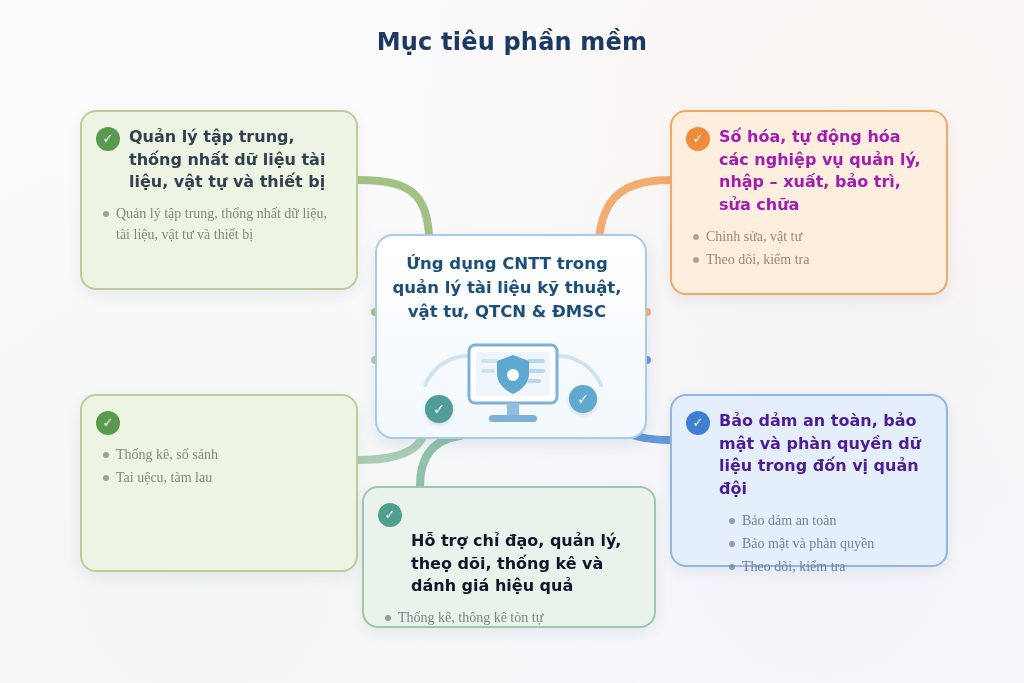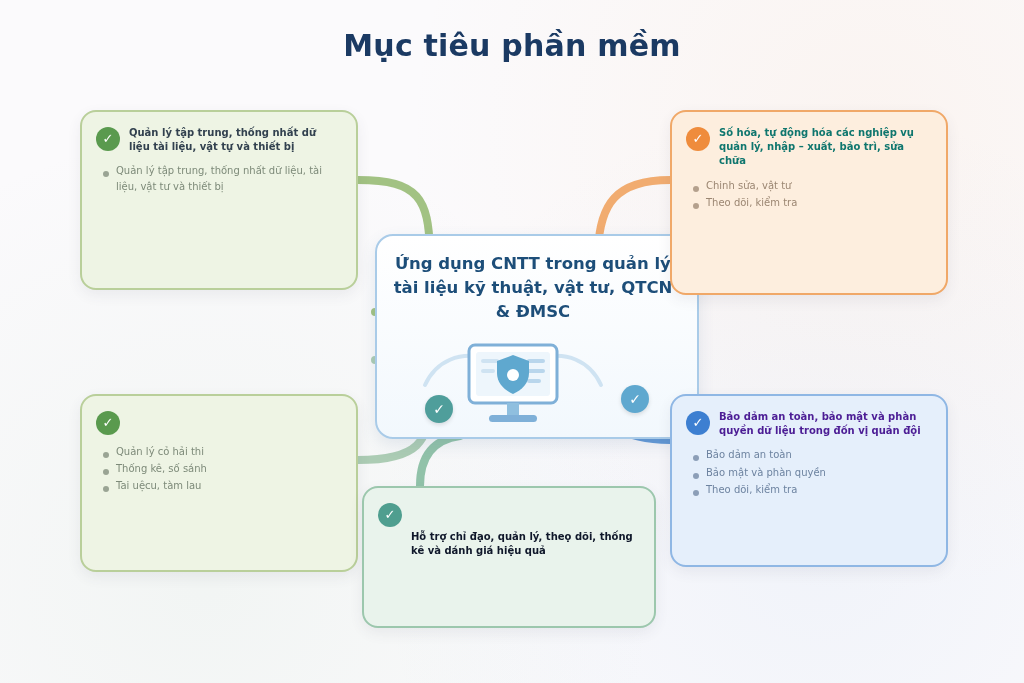--- a/index.html
+++ b/index.html
@@ -22,38 +22,38 @@
       radial-gradient(circle at 85% 20%, rgba(245,190,140,0.10), rgba(255,255,255,0) 45%),
       radial-gradient(circle at 80% 80%, rgba(150,185,230,0.10), rgba(255,255,255,0) 45%),
       #fbfafc;
   }
   .title {
     position: absolute;
     top: 28px;
     left: 0;
     width: 100%;
     text-align: center;
-    font-size: 30px;
+    font-size: 24px;
     font-weight: bold;
     color: #1b3a63;
     letter-spacing: 0.2px;
   }
   svg.links {
     position: absolute;
     left: 0; top: 0;
     width: 1024px; height: 683px;
     pointer-events: none;
   }
 
   
   .center {
     position: absolute;
     left: 375px;
     top: 234px;
-    width: 324px;
+    width: 272px;
     height: 205px;
     border-radius: 18px;
     background: linear-gradient(180deg, #ffffff 0%, #f2f8fd 100%);
     border: 2px solid #a9cbe8;
     box-shadow: 0 6px 16px rgba(70,110,150,0.12);
     box-sizing: border-box;
     padding: 16px 18px 0 10px;
   }
   .center-title {
     font-size: 16.5px;
@@ -98,34 +98,35 @@
     flex: 0 0 auto;
     width: 24px; height: 24px;
     border-radius: 50%;
     color: #fff;
     font-size: 13px;
     line-height: 24px;
     text-align: center;
     margin-top: 1px;
   }
   .head-text {
-    font-size: 10px;
+    font-size: 16px;
     font-weight: bold;
     line-height: 1.42;
   }
   ul.bullets {
     margin: 9px 0 0 0;
     padding: 0 0 0 20px;
     list-style: none;
   }
   ul.bullets li {
     position: relative;
-    font-size: 10px;
+    font-size: 14px;
     line-height: 1.52;
     margin-bottom: 2px;
+    font-family: Liberation Serif, serif;
   }
   ul.bullets li:before {
     content: "";
     position: absolute;
     left: -13px;
     top: 8px;
     width: 6px; height: 6px;
     border-radius: 50%;
     background: currentColor;
     opacity: 0.75;
@@ -138,32 +139,32 @@
   }
   .green .head-text { color: #32414f; }
   .green .tick { background: #5a9a4e; }
   .green ul.bullets li { color: #7d8a79; }
 
   
   .orange {
     background: #fdeede;
     border: 2px solid #f0a868;
   }
-  .orange .head-text { color: #0f766e; }
+  .orange .head-text { color: #a21caf; }
   .orange .tick { background: #ef8c3c; }
   .orange ul.bullets li { color: #9b8672; }
 
   
   .blue {
     background: #e5effb;
     border: 2px solid #8fb7e4;
   }
   .blue .head-text { color: #4c1d95; }
   .blue .tick { background: #3d7fd1; }
-  .blue ul.bullets li { color: #6d83a0; }
+  .blue ul.bullets li { color: #6d83a0; margin-left: 36px; }
 
   
   .teal {
     background: #e9f3ec;
     border: 2px solid #9cc7ad;
   }
   .teal .head-text { color: #0f172a; margin-top: 28px; }
   .teal .tick { background: #4f9e8f; }
   .teal ul.bullets li { color: #74897f; }
 
@@ -236,32 +237,32 @@
       <li>Chinh sửa, vật tư</li>
       <li>Theo dõi, kiểm tra</li>
     </ul>
   </div>
 
   <div class="card green" id="card-mid-left">
     <div class="head">
       <div class="tick">✓</div>
     </div>
     <ul class="bullets">
-      <li>Quản lý cỏ hải thi</li>
       <li>Thống kê, số sánh</li>
       <li>Tai uệcu, tàm lau</li>
     </ul>
   </div>
 
   <div class="card teal" id="card-bottom-mid">
     <div class="head">
       <div class="tick">✓</div>
       <div class="head-text">Hỗ trợ chỉ đạo, quản lý, theọ dõi, thống kê và dánh giá hiệu quả</div>
     </div>
     <ul class="bullets">
+      <li>Thống kê, thông kê tòn tự</li>
     </ul>
   </div>
 
   <div class="card blue" id="card-right">
     <div class="head">
       <div class="tick">✓</div>
       <div class="head-text">Bảo dảm an toàn, bảo mật và phàn quyền dữ liệu trong đốn vị quản đội</div>
     </div>
     <ul class="bullets">
       <li>Bảo dảm an toàn</li>

